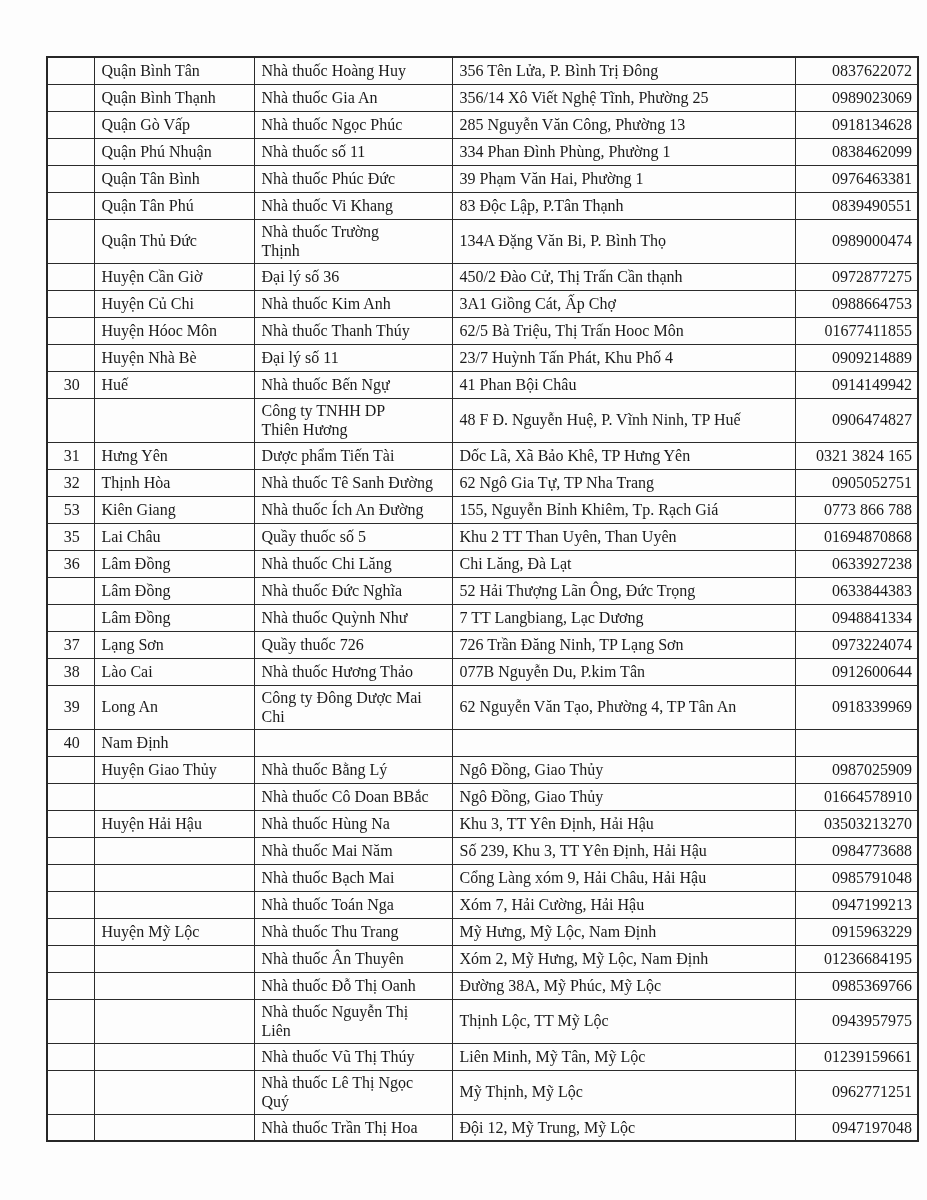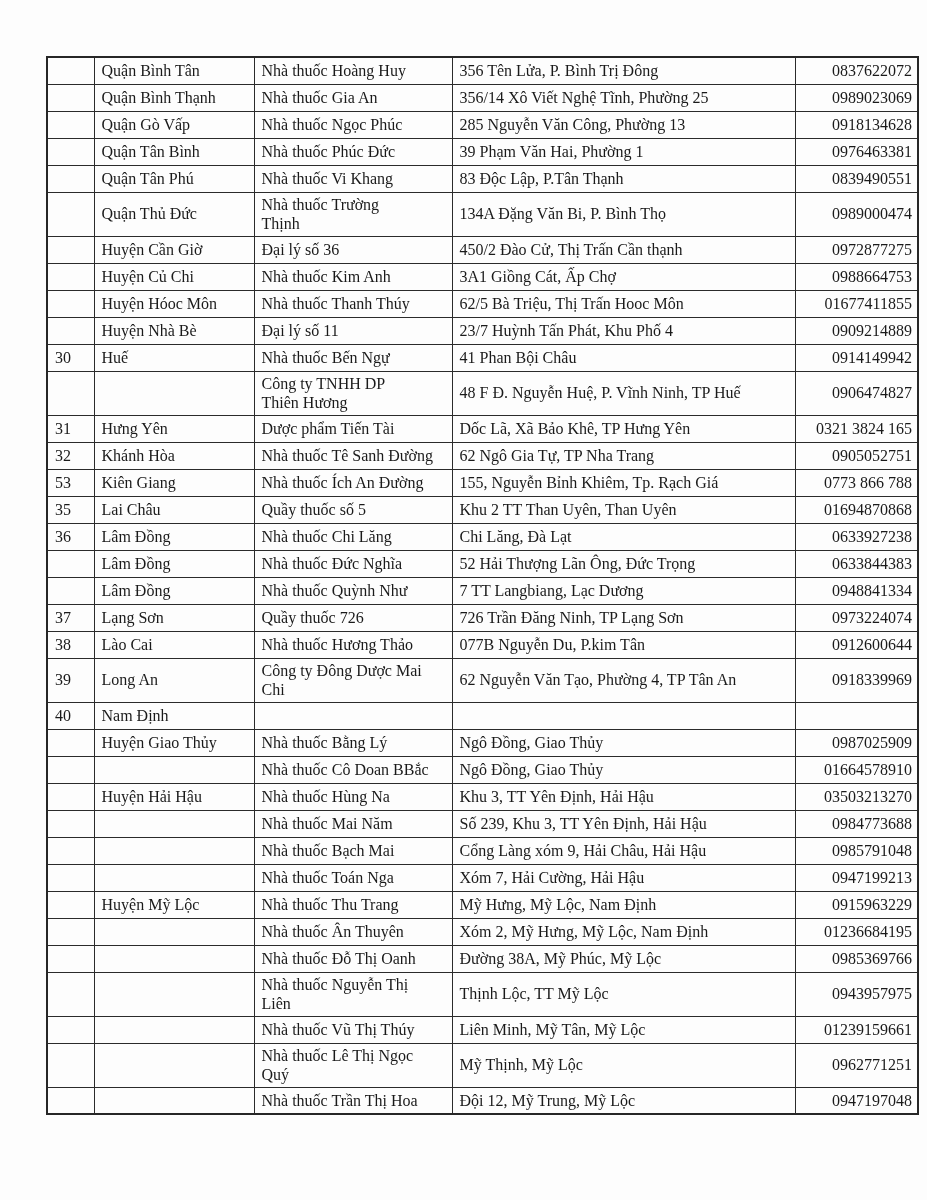--- a/index.html
+++ b/index.html
@@ -29,21 +29,21 @@
     border: 1px solid #2b2b2b;
     box-sizing: border-box;
     font-size: 16px;
     line-height: 1.22;
     padding: 2px 5px 2px 7px;
     height: 27px;
     vertical-align: middle;
     white-space: pre-line;
     overflow: hidden;
   }
-  td.col-no     { text-align: left; padding-left: 7px; }
+  td.col-no     { text-align: center; padding-left: 7px; }
   td.col-phone  { padding-left: 10px; text-align: right; }
   col.c-no      { width: 47px; }
   col.c-area    { width: 160px; }
   col.c-name    { width: 198px; }
   col.c-addr    { width: 343px; }
   col.c-phone   { width: 123px; }
 </style>
 </head>
 <body>
 
@@ -73,20 +73,27 @@
         </tr>
         <tr>
           <td class="col-no"></td>
           <td class="col-area">Quận Gò Vấp</td>
           <td class="col-name">Nhà thuốc Ngọc Phúc</td>
           <td class="col-addr">285 Nguyễn Văn Công, Phường 13</td>
           <td class="col-phone">0918134628</td>
         </tr>
         <tr>
           <td class="col-no"></td>
+          <td class="col-area">Quận Phú Nhuận</td>
+          <td class="col-name">Nhà thuốc số 11</td>
+          <td class="col-addr">334 Phan Đình Phùng, Phường 1</td>
+          <td class="col-phone">0838462099</td>
+        </tr>
+        <tr>
+          <td class="col-no"></td>
           <td class="col-area">Quận Tân Bình</td>
           <td class="col-name">Nhà thuốc Phúc Đức</td>
           <td class="col-addr">39 Phạm Văn Hai, Phường 1</td>
           <td class="col-phone">0976463381</td>
         </tr>
         <tr>
           <td class="col-no"></td>
           <td class="col-area">Quận Tân Phú</td>
           <td class="col-name">Nhà thuốc Vi Khang</td>
           <td class="col-addr">83 Độc Lập, P.Tân Thạnh</td>
@@ -145,21 +152,21 @@
         </tr>
         <tr>
           <td class="col-no">31</td>
           <td class="col-area">Hưng Yên</td>
           <td class="col-name">Dược phẩm Tiến Tài</td>
           <td class="col-addr">Dốc Lã, Xã Bảo Khê, TP Hưng Yên</td>
           <td class="col-phone">0321 3824 165</td>
         </tr>
         <tr>
           <td class="col-no">32</td>
-          <td class="col-area">Khánh Hòa</td>
+          <td class="col-area">Thịnh Hòa</td>
           <td class="col-name">Nhà thuốc Tê Sanh Đường</td>
           <td class="col-addr">62 Ngô Gia Tự, TP Nha Trang</td>
           <td class="col-phone">0905052751</td>
         </tr>
         <tr>
           <td class="col-no">53</td>
           <td class="col-area">Kiên Giang</td>
           <td class="col-name">Nhà thuốc Ích An Đường</td>
           <td class="col-addr">155, Nguyễn Bỉnh Khiêm, Tp. Rạch Giá</td>
           <td class="col-phone">0773 866 788</td>

